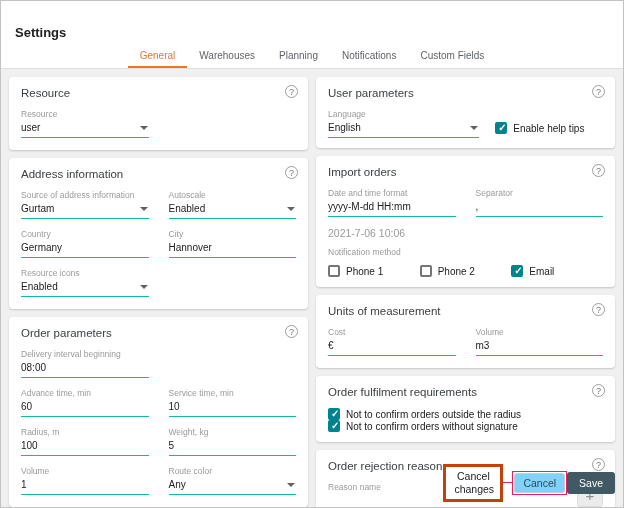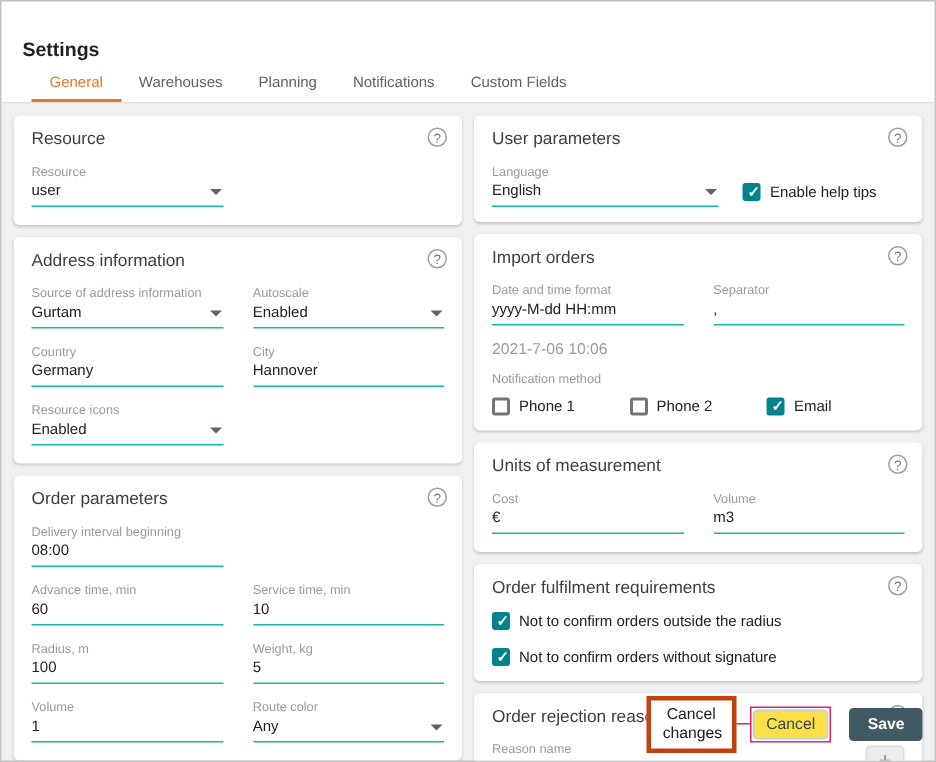--- a/index.html
+++ b/index.html
@@ -2,21 +2,21 @@
 <html><head>
 <meta charset="utf-8">
 <style>
   * { margin:0; padding:0; box-sizing:border-box; font-family:"Liberation Sans", sans-serif; }
   html,body { background:#fff; }
   .screen { position:relative; width:624px; height:508px; background:#f0f0f0; border:1px solid #c2c2c2; overflow:hidden; }
 
   
   .header { background:#fff; padding:24px 14px 4px; }
   .page-title { font-size:13px; font-weight:bold; color:#212121; }
-  .tabs { background:#fff; display:flex; border-bottom:1px solid #e0e0e0; padding:0 20px; }
+  .tabs { background:#fff; display:flex; border-bottom:1px solid #e0e0e0; padding:0 20px;justify-content:center; }
   .tab { padding:6px 12px 5px; font-size:10px; color:#5f6368; cursor:pointer; border-bottom:2px solid transparent; }
   .tab.active { color:#e8762c; border-bottom-color:#e8762c; }
 
   
   .main { display:flex; gap:8px; padding:8px; align-items:flex-start; }
   .col { display:flex; flex-direction:column; gap:8px; }
   .col-left { width:300px;border-radius:32px; }
   .col-right { width:300px; }
 
   .card { position:relative; background:#fff; border-radius:4px; box-shadow:0 1px 2px rgba(0,0,0,.18); padding:10px 12px 10px; }
@@ -33,38 +33,38 @@
   
   .checkbox { display:flex; align-items:center; gap:6px; cursor:pointer; }
   .box { flex:0 0 auto; width:12px; height:12px; border:2px solid #757575; border-radius:2px; background:#fff; position:relative; }
   .box.checked { background:#00838c; border-color:#00838c; }
   .box.checked::before { content:"✓"; position:absolute; left:1px; top:-2px; color:#fff; font-size:10px; font-weight:bold; }
   .cb-label { font-size:10px; color:#202124; }
 
   .hint-text { font-size:10.5px; color:#9a9a9a; margin:10px 0 8px; }
   .sub-label { font-size:8.5px; color:#9a9a9a; margin-bottom:8px; }
   .cb-grid-3 { display:grid; grid-template-columns:1fr 1fr 1fr; margin-top:2px; }
-  .cb-stack { display:flex; flex-direction:column; gap:12px; margin-top:4px; }
+  .cb-stack { display:flex; flex-direction:column; margin-top:4px; }
 
   .lang-row { display:flex; align-items:flex-end; }
   .lang-field { width:55%; }
   .lang-row .checkbox { margin-left:16px; margin-bottom:4px; }
 
   .reason-row { display:flex; align-items:center; gap:12px; }
   .reason-field { flex:1; }
   .plus-button { flex:0 0 auto; width:26px; height:22px; background:#ececec; border:1px solid #dcdcdc; border-radius:3px; color:#8f8f8f; font-size:15px; line-height:20px; text-align:center; cursor:pointer; }
   .plus-button::before { content:"+"; }
 
   
   .footer { position:absolute; right:8px; bottom:5px; display:flex; align-items:center; }
   .annotation-box { background:#fff; border:3px solid #c2410c; padding:3px 8px; font-size:10.5px; color:#202124; text-align:center; line-height:1.25; width:60px; }
   .connector { width:9px; height:0; border-top:1.5px solid #e91e63; }
   .cancel-wrap { border:1.5px solid #e91e63; padding:1px; background:#fff; }
-  .btn-cancel { background:#fde047; border:1px solid #c5ced1; border-radius:3px; color:#37474f; font-size:10.5px; padding:3px 8px; cursor:pointer; }
-  .btn-save { background:#405963; border:none; border-radius:3px; color:#fff; font-size:10.5px; padding:5px 12px; margin-left:12px; cursor:pointer;font-weight:bold; }
+  .btn-cancel { background:#7dd3fc; border:1px solid #c5ced1; border-radius:3px; color:#37474f; font-size:10.5px; padding:3px 8px; cursor:pointer; }
+  .btn-save { background:#405963; border:none; border-radius:3px; color:#fff; font-size:10.5px; padding:5px 12px; margin-left:0; cursor:pointer; }
 </style>
 </head>
 <body>
 
 <div class="screen">
 
   <div class="header">
     <div class="page-title">Settings</div>
   </div>
 

